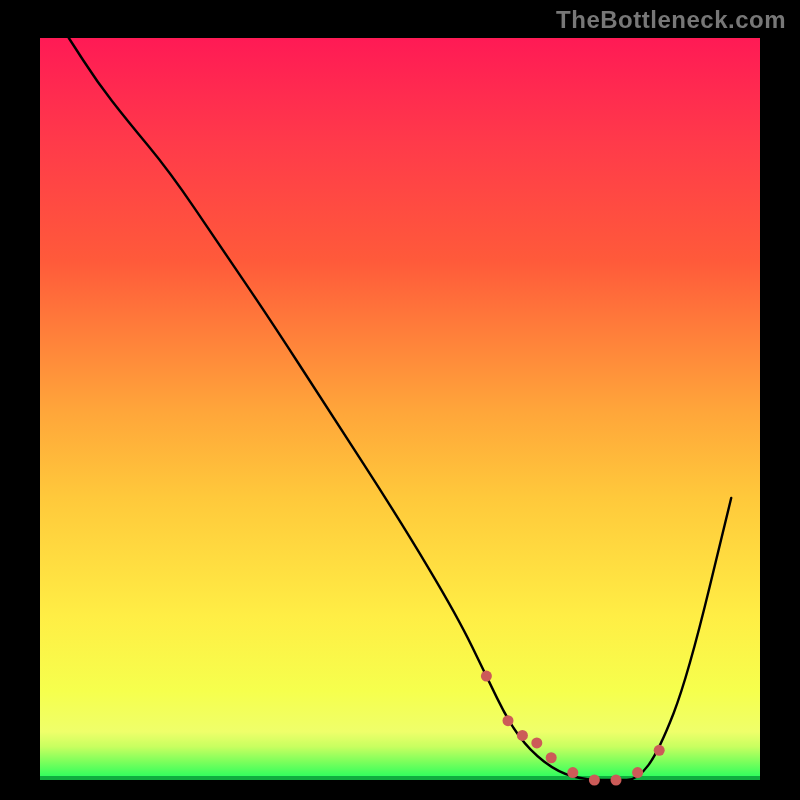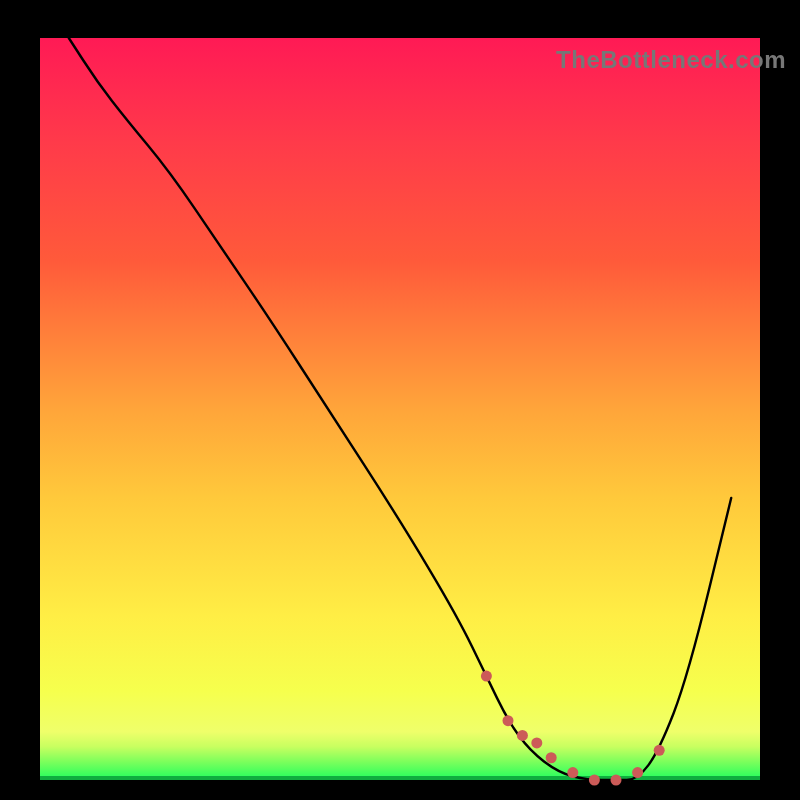--- a/index.html
+++ b/index.html
@@ -18,21 +18,20 @@
   .watermark {
     position: absolute;
     top: 6px;
     right: 14px;
     font-family: Arial, Helvetica, sans-serif;
     font-size: 24px;
     font-weight: bold;
     color: #777;
     letter-spacing: 0.5px;
     z-index: 10;
-    margin-top: 40px;
   }
   svg {
     position: absolute;
     top: 0;
     left: 0;
   }
 </style>
 </head>
 <body>
 <div class="wrap">

